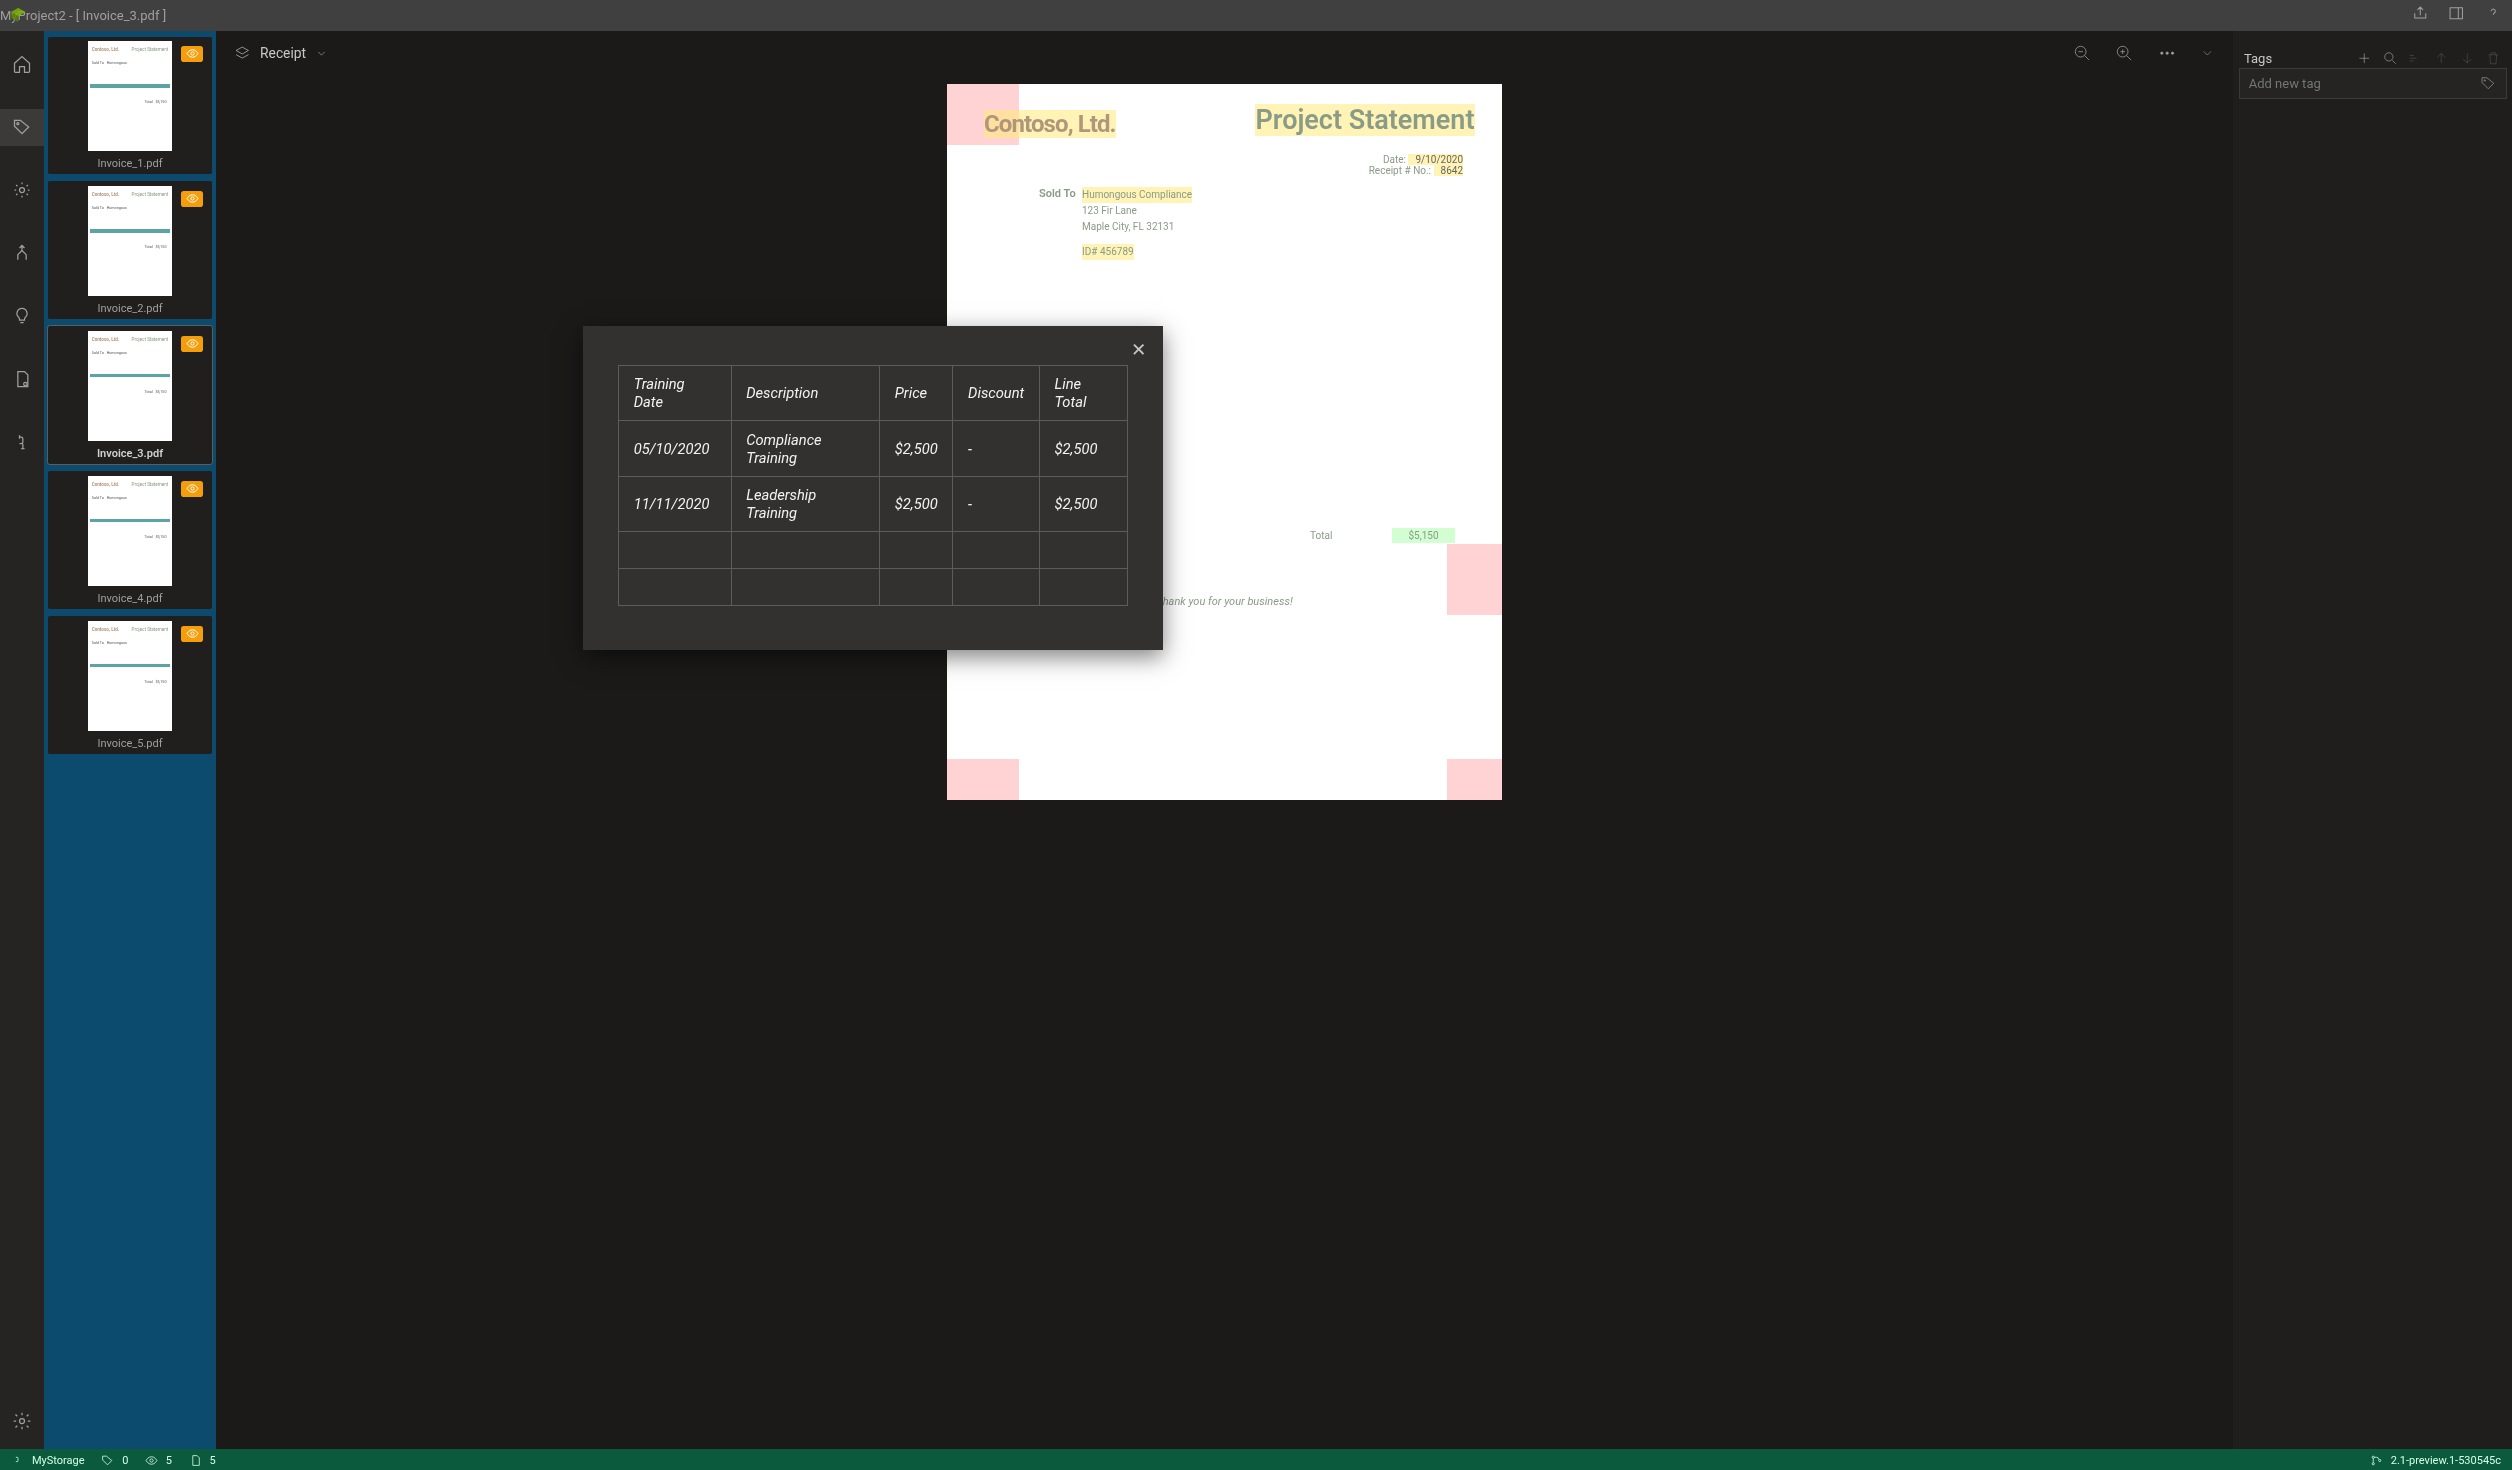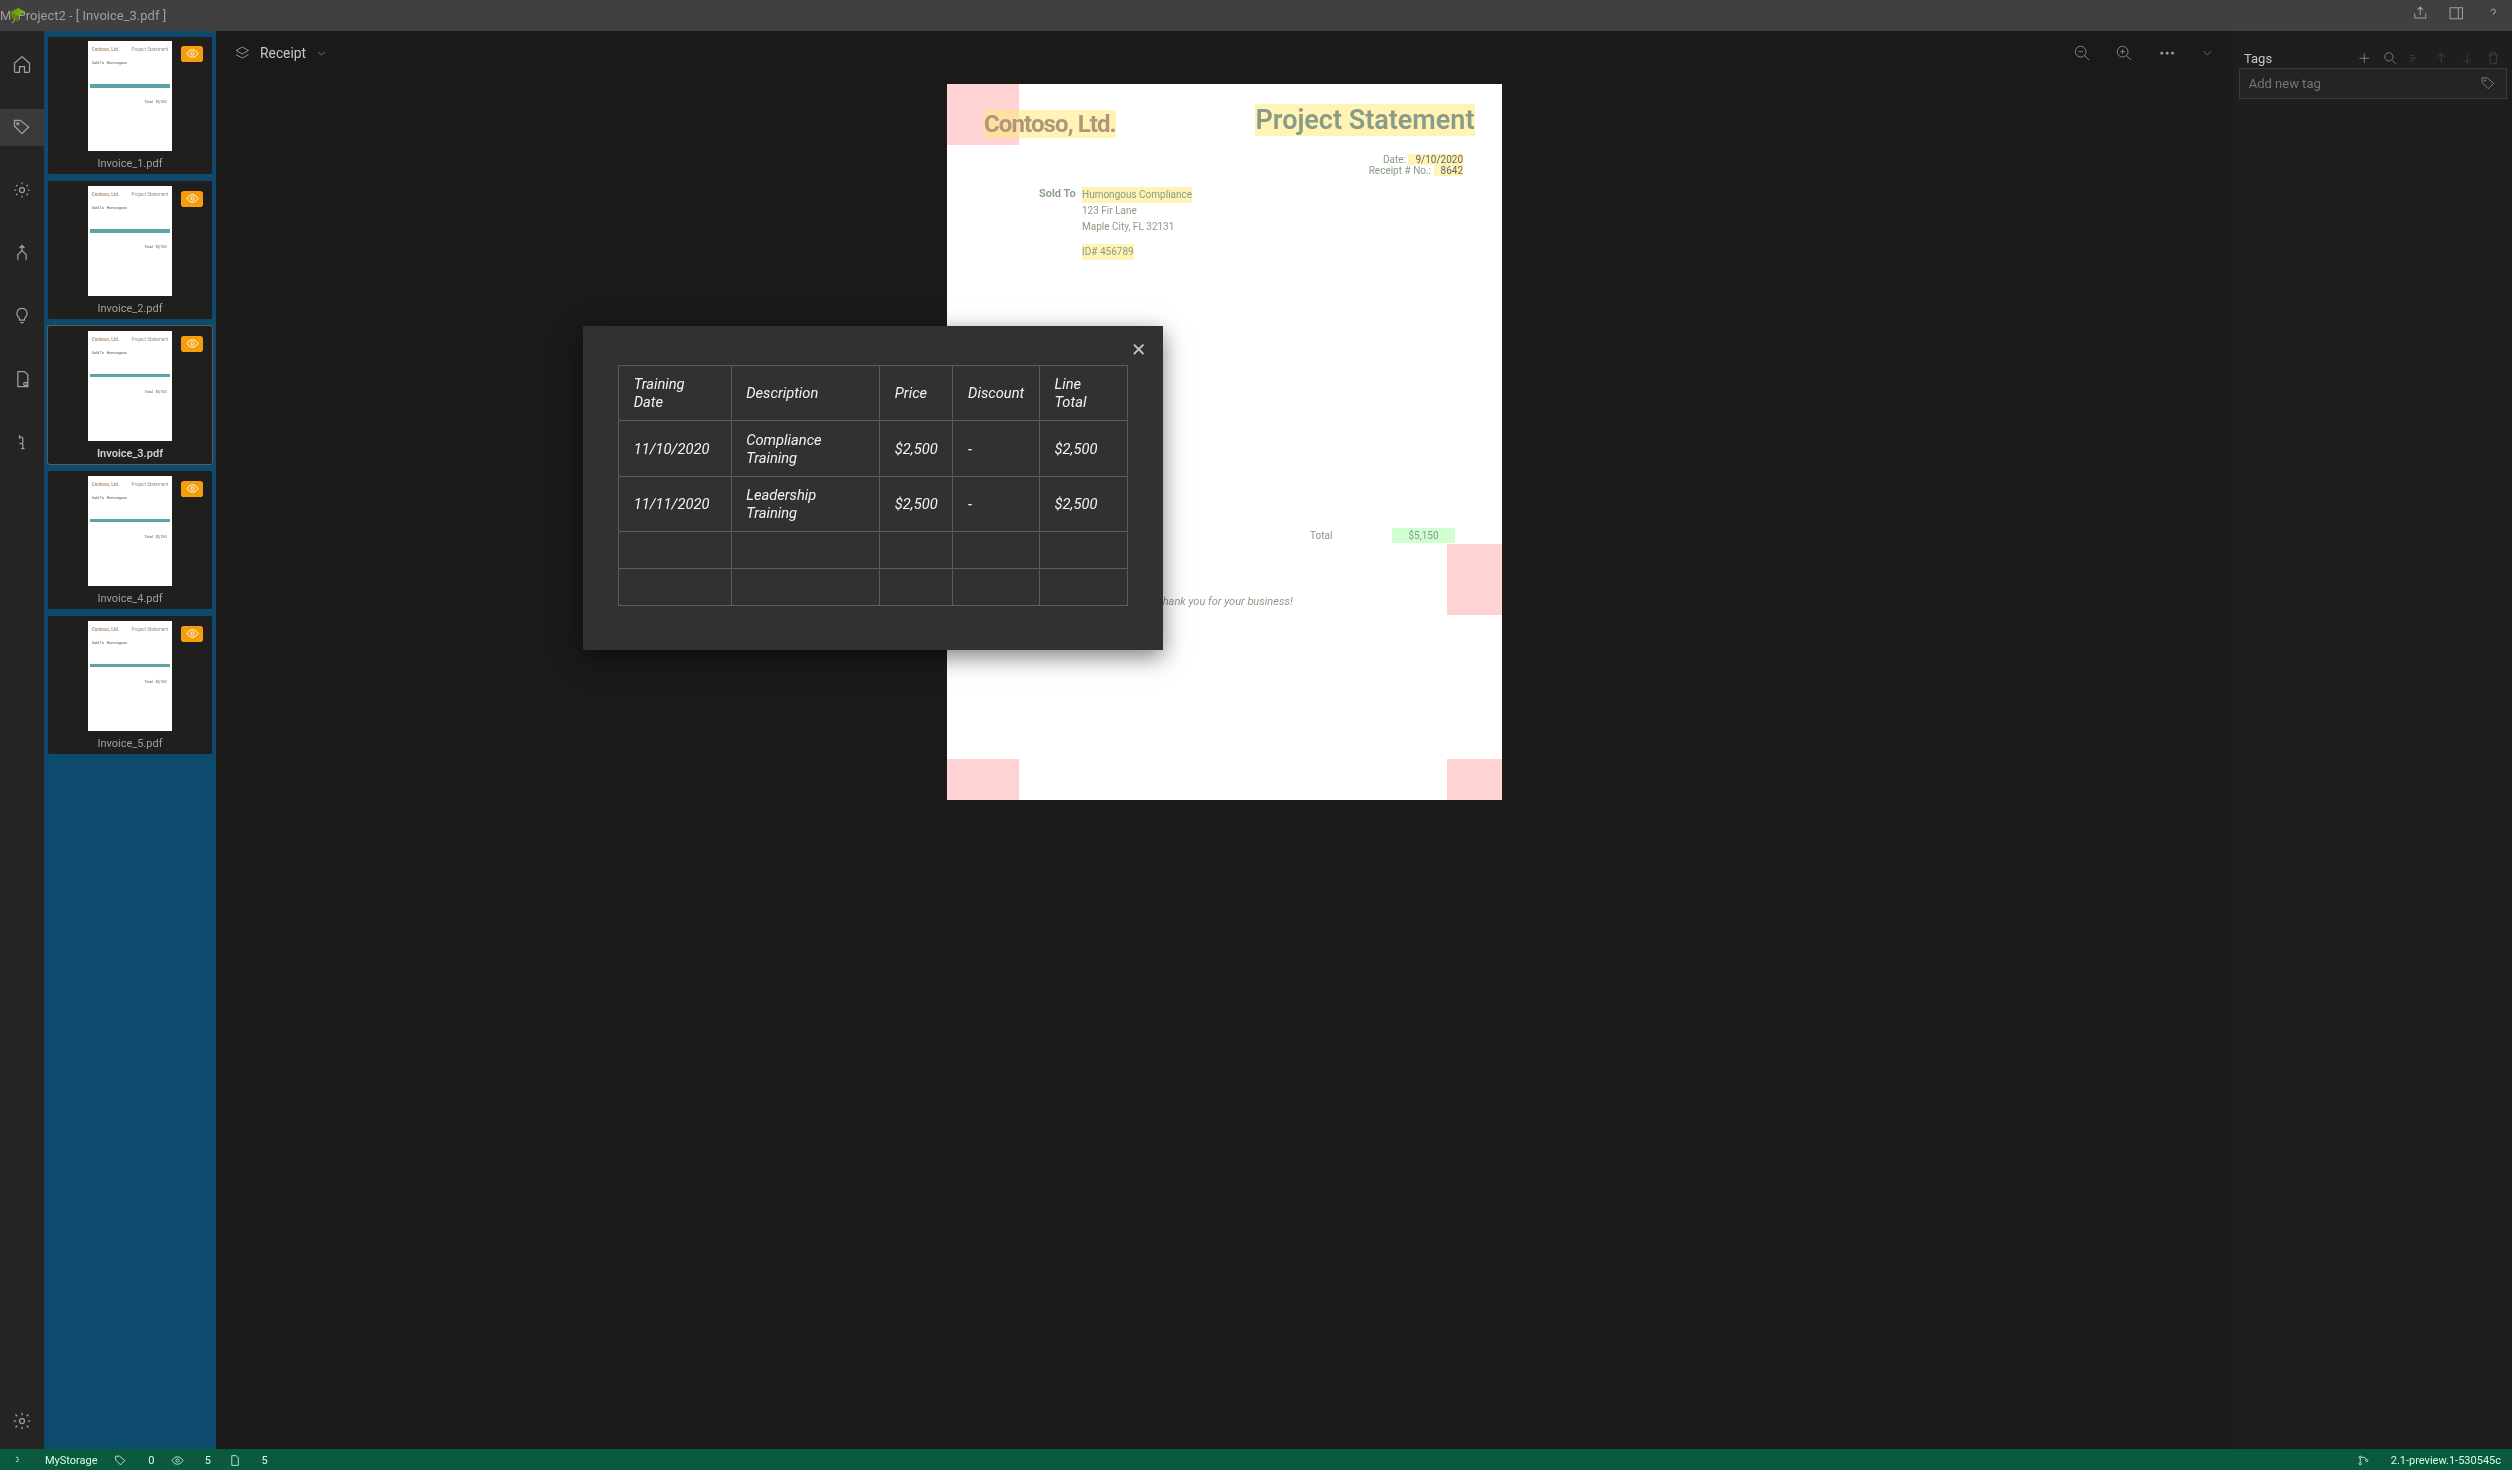--- a/index.html
+++ b/index.html
@@ -74,21 +74,21 @@
 .tags-header .spacer { flex:1; }
 .tags-header .tool { width:16.5px; height:16.5px; stroke:#a19f9d; fill:none; margin-left:9.2px; cursor:pointer; }
 .tags-header .tool.disabled { opacity:0.35; cursor:default; }
 .tags-input-row { margin: 1.8px 5.5px; height: 31px; background:#252423; border:0.9px solid #3b3a39; display:flex; align-items:center; padding:0 9.2px; }
 .tags-input-row input { flex:1; background:transparent; border:none; outline:none; color:#c8c6c4; font-size:13px; }
 .tags-input-row svg { width:16.5px; height:16.5px; stroke:#a19f9d; fill:none; }
 
 
 .statusbar { height:22px; background:#0c5a3e; display:flex; align-items:center; padding:0 11px; font-size:11px; color:#d2ffe8; gap:16.5px; }
 .statusbar .spacer { flex:1; }
-.statusbar .stat { display:flex; align-items:center; gap:21px;text-align:center; }
+.statusbar .stat { display:flex; align-items:center; gap:8px;text-align:center; }
 .statusbar svg { width:13px; height:13px; stroke:#d2ffe8; fill:none; stroke-width:1.5; }
 
 </style>
 </head>
 <body>
 
 <div class="titlebar">
   <div class="logo">
     <svg viewBox="0 0 24 24">
         <path d="M3 8 L12 3 L21 8 L12 13 Z" stroke="#7fba00" fill="#7fba00" opacity="0.8"></path>
@@ -320,21 +320,21 @@
               <tr>
                 <th>Training Date</th>
                 <th>Description</th>
                 <th>Price</th>
                 <th>Discount</th>
                 <th>Line Total</th>
               </tr>
             </thead>
           <tbody>
               <tr>
-                <td>11/10/2020</td>
+                <td>05/10/2020</td>
                 <td>Compliance Training</td>
                 <td>$2,500</td>
                 <td>-</td>
                 <td>$2,500</td>
               </tr>
               <tr>
                 <td>11/11/2020</td>
                 <td>Leadership Training</td>
                 <td>$2,500</td>
                 <td>-</td>

